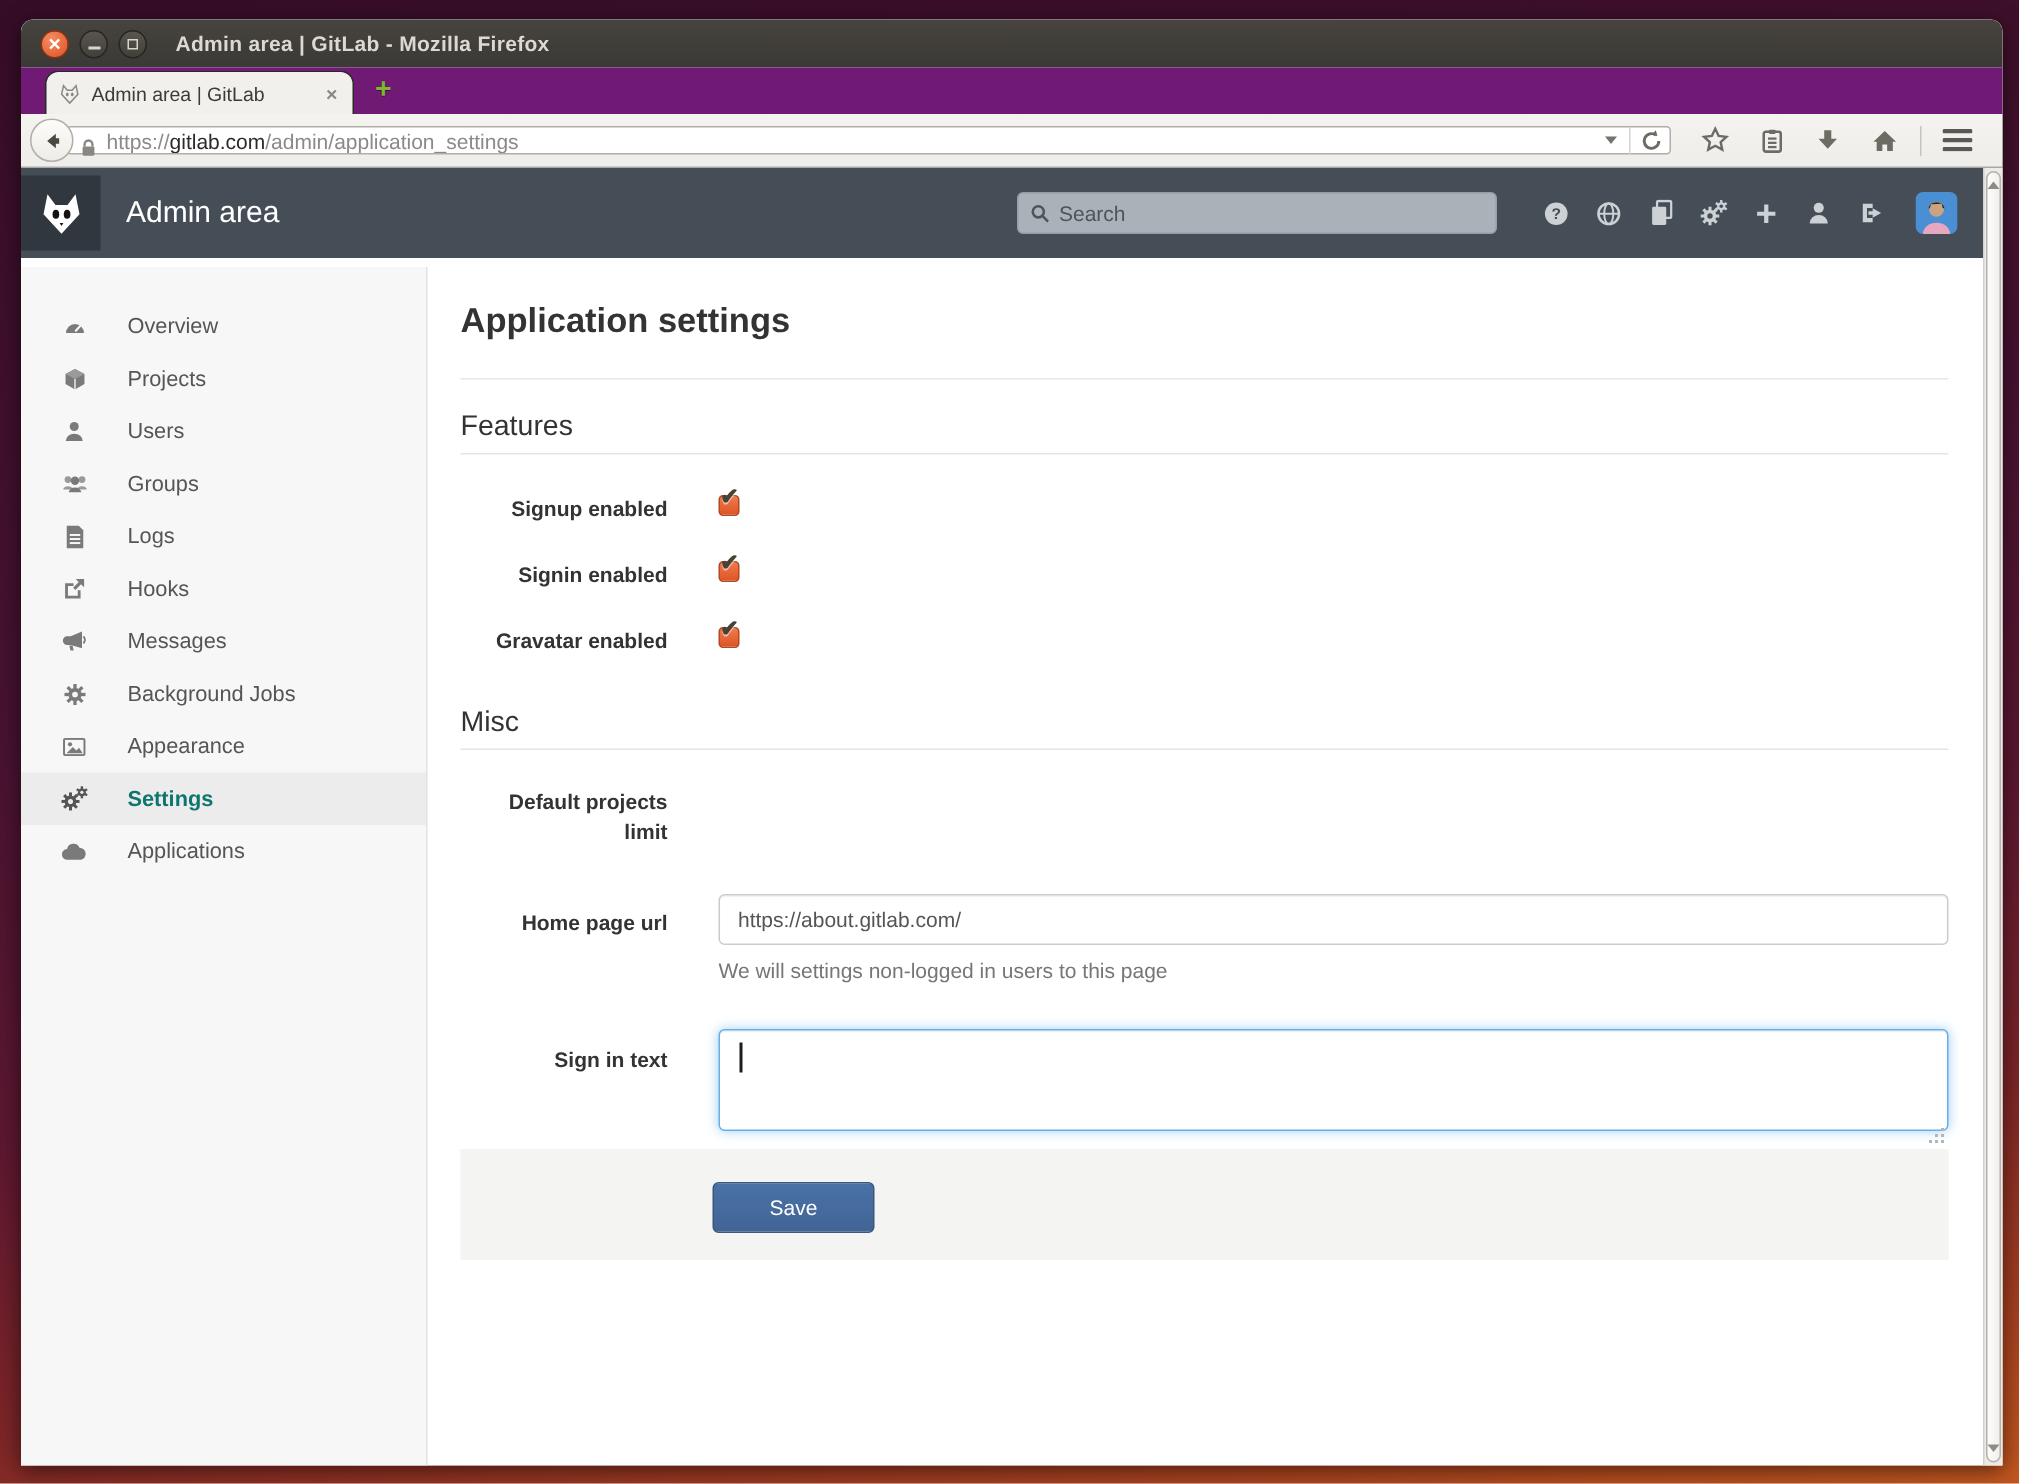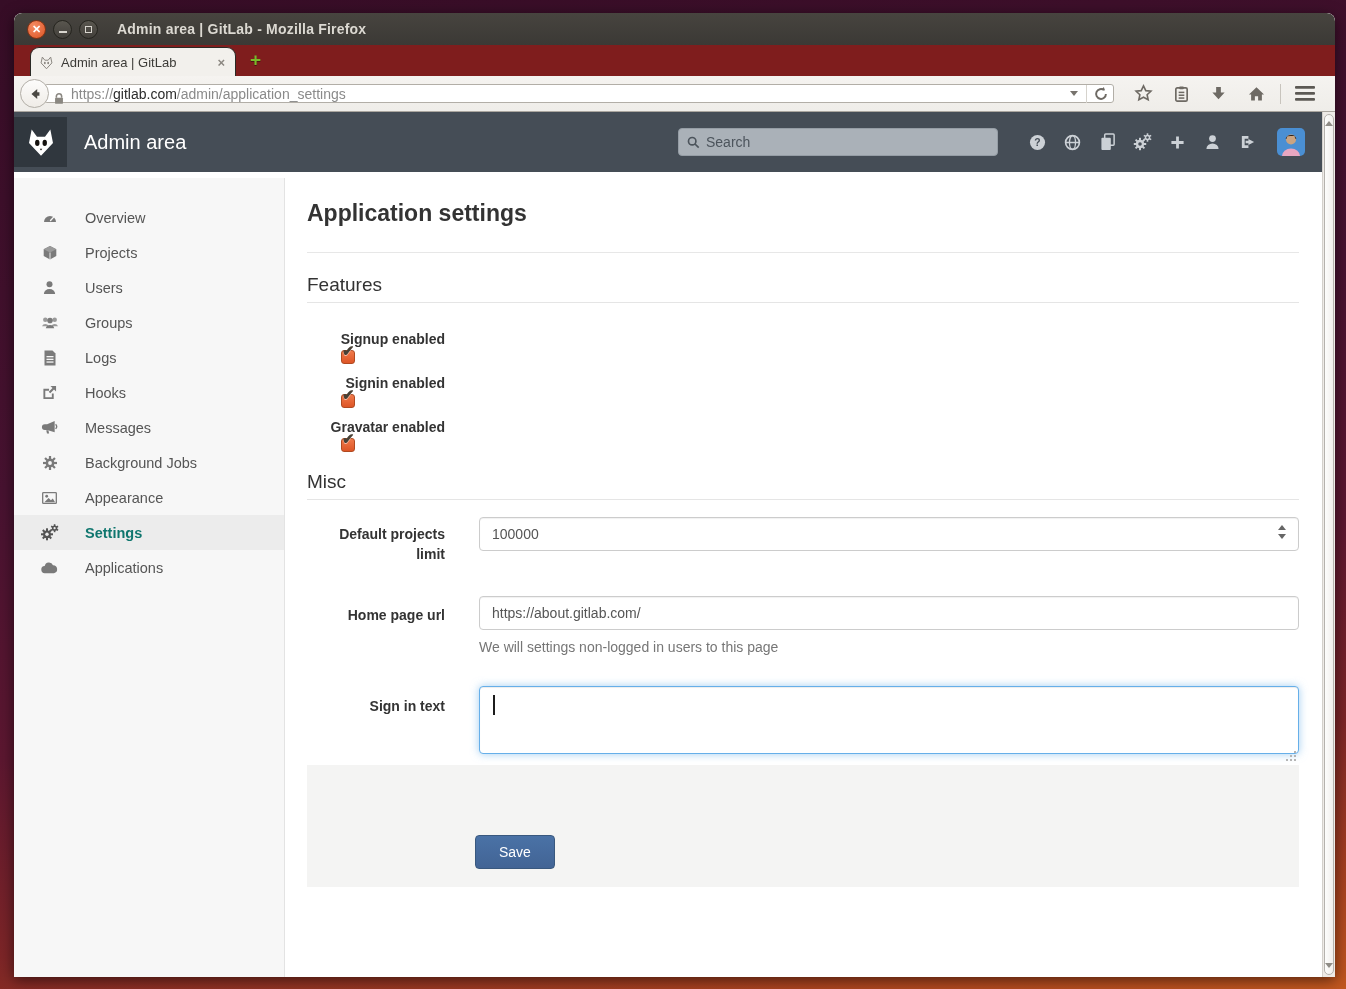--- a/index.html
+++ b/index.html
@@ -14,21 +14,21 @@
   .titlebar { height:32px; background:linear-gradient(#47443f,#3b3935); display:flex; align-items:center;
     padding-left:13px; border-radius:8px 8px 0 0; }
   .winbtn { width:19px; height:19px; border-radius:50%; margin-right:7px; display:flex; align-items:center;
     justify-content:center; font-size:11px; font-weight:bold; }
   .winbtn.close { background:radial-gradient(circle at 35% 30%,#f58b62,#e66a3e 60%,#d4551f); border:1px solid #863314; color:#fff; }
   .winbtn.minmax { background:linear-gradient(#59564f,#423f3a); border:1px solid #26251f; color:#d8d5ce; }
   .minbar { width:8px; height:2px; background:#d8d5ce; margin-top:6px; }
   .maxbox { width:7px; height:7px; border:1.5px solid #d8d5ce; }
   .wintitle { color:#dcd9d2; font-size:14px; font-weight:bold; margin-left:12px; letter-spacing:.2px; }
 
-  .tabstrip { height:31px; background:#7f1d1d; position:relative; }
+  .tabstrip { height:31px; background:#701a75; position:relative; }
   .tab { position:absolute; left:16px; bottom:0; width:206px; height:29px; background:#f2f0ec;
     border-radius:9px 9px 0 0; border:1px solid #2a2925; border-bottom:none; display:flex; align-items:center; padding:0 8px; }
   .tab-title { font-size:13px; color:#3c3b37; margin-left:7px; flex:1; white-space:nowrap; overflow:hidden; }
   .tab-close { color:#8b8781; font-size:13px; font-weight:bold; padding:0 2px; }
   .newtab { position:absolute; left:236px; top:4px; font-size:19px; font-weight:bold; color:#79b92a;
     text-shadow:0 1px 0 rgba(0,0,0,.4); line-height:22px; }
 
   .navbar { height:36px; background:linear-gradient(#f5f3f0,#efede9); border-bottom:1px solid #aaa69f;
     display:flex; align-items:center; padding:0 10px 0 6px; }
   .backbtn { width:29px; height:29px; border-radius:50%; background:linear-gradient(#fdfcfb,#efece7);
@@ -70,21 +70,21 @@
   .main { margin-left:271px; padding:0 23px 0 22px; }
   .page-title { font-size:23px; color:#333; font-weight:700; margin-top:28px; }
   .main hr { border:none; border-top:1px solid #e7e7e7; margin:25px 0 0; }
   .sect-title { font-size:19px; color:#333; font-weight:400; margin-top:21px; padding-bottom:6px;
     border-bottom:1px solid #e5e5e5; }
 
   .form-row { display:flex; }
   .clabel { width:138px; text-align:right; font-weight:bold; font-size:14px; color:#333; line-height:1.45; }
   .ccontrols { margin-left:34px; flex:1; position:relative; }
 
-  .chk-row { margin-top:0; height:44px;flex-direction:column; }
+  .chk-row { margin-top:0; height:44px; }
   .chk-rows { padding-top:26px; }
   .checkbox { position:relative; width:14px; height:14px; border-radius:3px; margin-top:1px;
     background:linear-gradient(#f07a4b,#dd5526); border:1px solid #b04a21; }
   .checkbox .mark { position:absolute; left:0px; top:-9px; font-size:15px; font-weight:bold; color:#474136;
     text-shadow:0 1px 0 rgba(255,255,255,.55); }
 
   .field-rows { padding-top:17px; }
   .fgroup { margin-bottom:31px; }
   .fgroup.last { margin-bottom:0; }
   .tinput { width:100%; height:34px; border:1px solid #ccc; border-radius:4px; padding:0 12px;
@@ -100,21 +100,21 @@
   .textarea-wrap { position:relative; }
   .tarea { width:100%; height:68px; border:1px solid #66afe9; border-radius:4px; resize:none; outline:none;
     box-shadow:inset 0 1px 1px rgba(0,0,0,.075), 0 0 8px rgba(102,175,233,.6);
     font-family:"Liberation Sans",sans-serif; font-size:14px; padding:8px 12px; }
   .caret-bar { position:absolute; left:14px; top:9px; width:1.5px; height:20px; background:#1c1c1c; }
   .grip { position:absolute; right:3px; bottom:5px; width:2px; height:2px; background:#b5b5b5;
     box-shadow:-4px 4px 0 #b5b5b5, 0 4px 0 #b5b5b5, -8px 8px 0 #b5b5b5, -4px 8px 0 #b5b5b5, 0 8px 0 #b5b5b5; }
 
   .form-actions { background:#f4f4f3; margin-top:7px; padding:22px 0 18px 168px; }
   .save-btn { background:#44699b; background:linear-gradient(#4a72a6,#426495); border:1px solid #39587e;
-    color:#fff; font-size:14px; border-radius:4px; padding:8px 23px; font-family:"Liberation Sans",sans-serif;margin-top:48px; }
+    color:#fff; font-size:14px; border-radius:4px; padding:8px 37px; font-family:"Liberation Sans",sans-serif; }
 
   
   .scrollbar { position:absolute; right:0; top:0; bottom:0; width:13px; background:#eeebe7; border-left:1px solid #d4d1cc; }
   .sb-thumb { position:absolute; left:1px; right:1px; top:2px; bottom:2px; background:linear-gradient(90deg,#fdfdfc,#f1efec);
     border:1px solid #b5b2ad; border-radius:7px; }
   .sb-arrow-up { position:absolute; top:6px; left:50%; margin-left:-4px; width:0; height:0;
     border-left:4px solid transparent; border-right:4px solid transparent; border-bottom:5px solid #8f8c86; }
   .sb-arrow-dn { position:absolute; bottom:6px; left:50%; margin-left:-4px; width:0; height:0;
     border-left:4px solid transparent; border-right:4px solid transparent; border-top:5px solid #8f8c86; }
 
@@ -463,27 +463,20 @@
                   <span class="mark">✔</span>
                 </div>
               </div>
           </div>
         </div>
 
         <div class="sect-title" style="margin-top:10px;">Misc</div>
         <div class="field-rows">
           <div class="form-row fgroup">
             <div class="clabel" style="padding-top:7px;">Default projects limit</div>
-            <div class="ccontrols">
-              <input class="tinput" value="100000" style="">
-              <div class="spinner">
-                <div class="spin-up"></div>
-                <div class="spin-dn"></div>
-              </div>
-            </div>
           </div>
           <div class="form-row fgroup">
             <div class="clabel" style="padding-top:9px;">Home page url</div>
             <div class="ccontrols">
               <input class="tinput" value="https://about.gitlab.com/" style="">
               <div class="help-block">We will settings non-logged in users to this page</div>
             </div>
           </div>
           <div class="form-row fgroup last">
             <div class="clabel sign-label">Sign in text</div>

